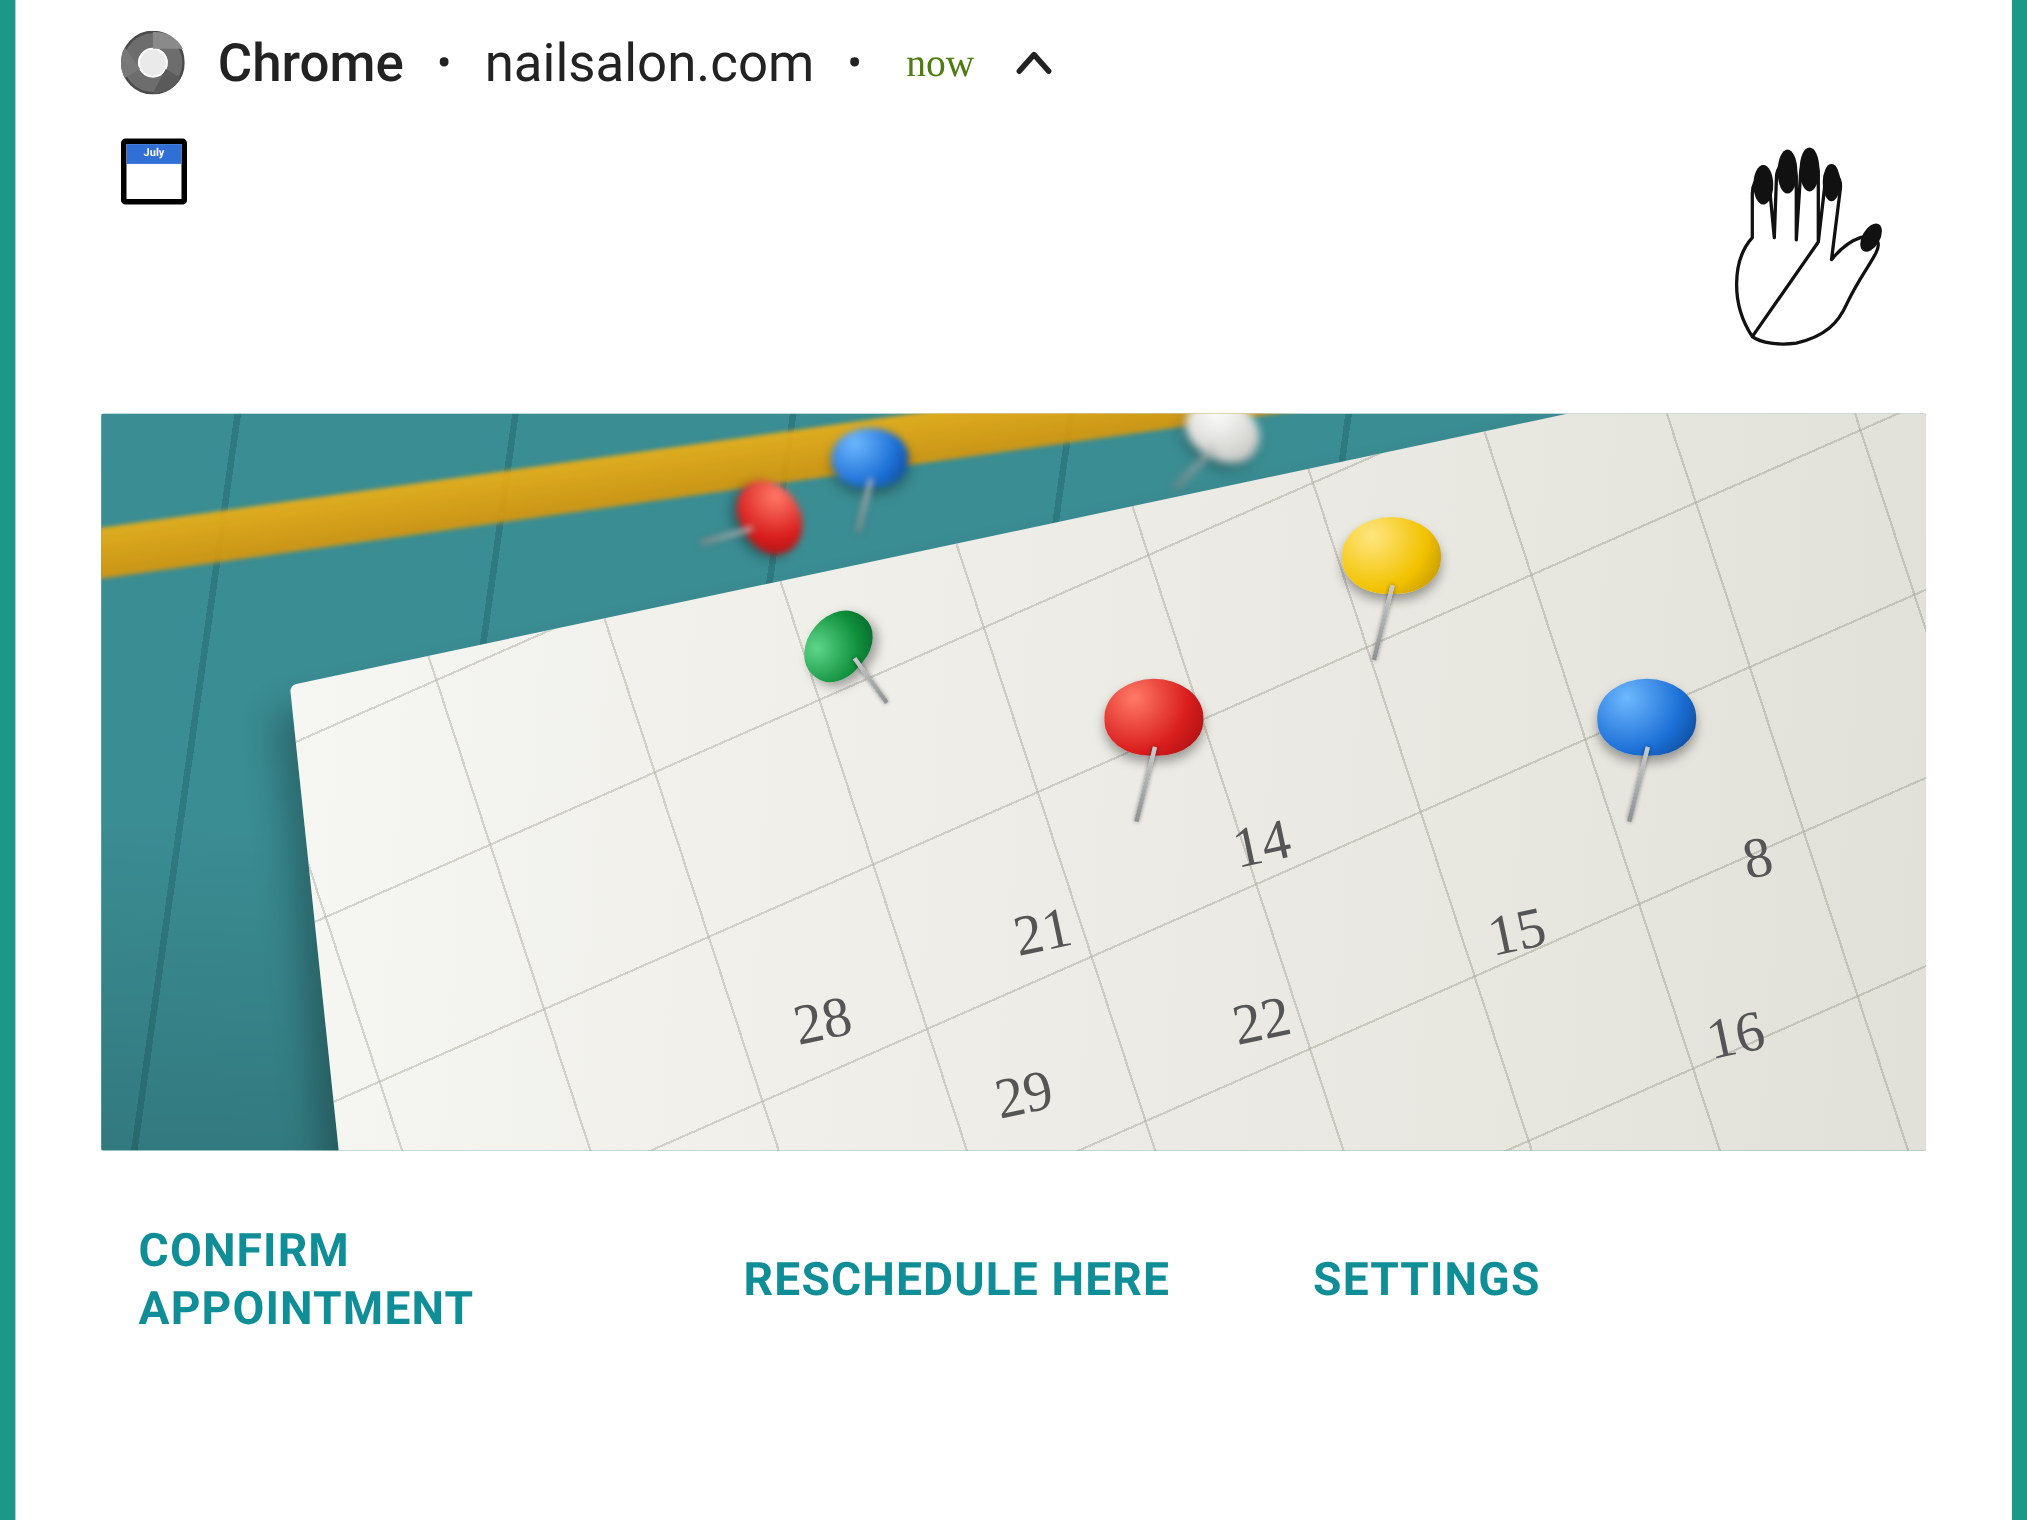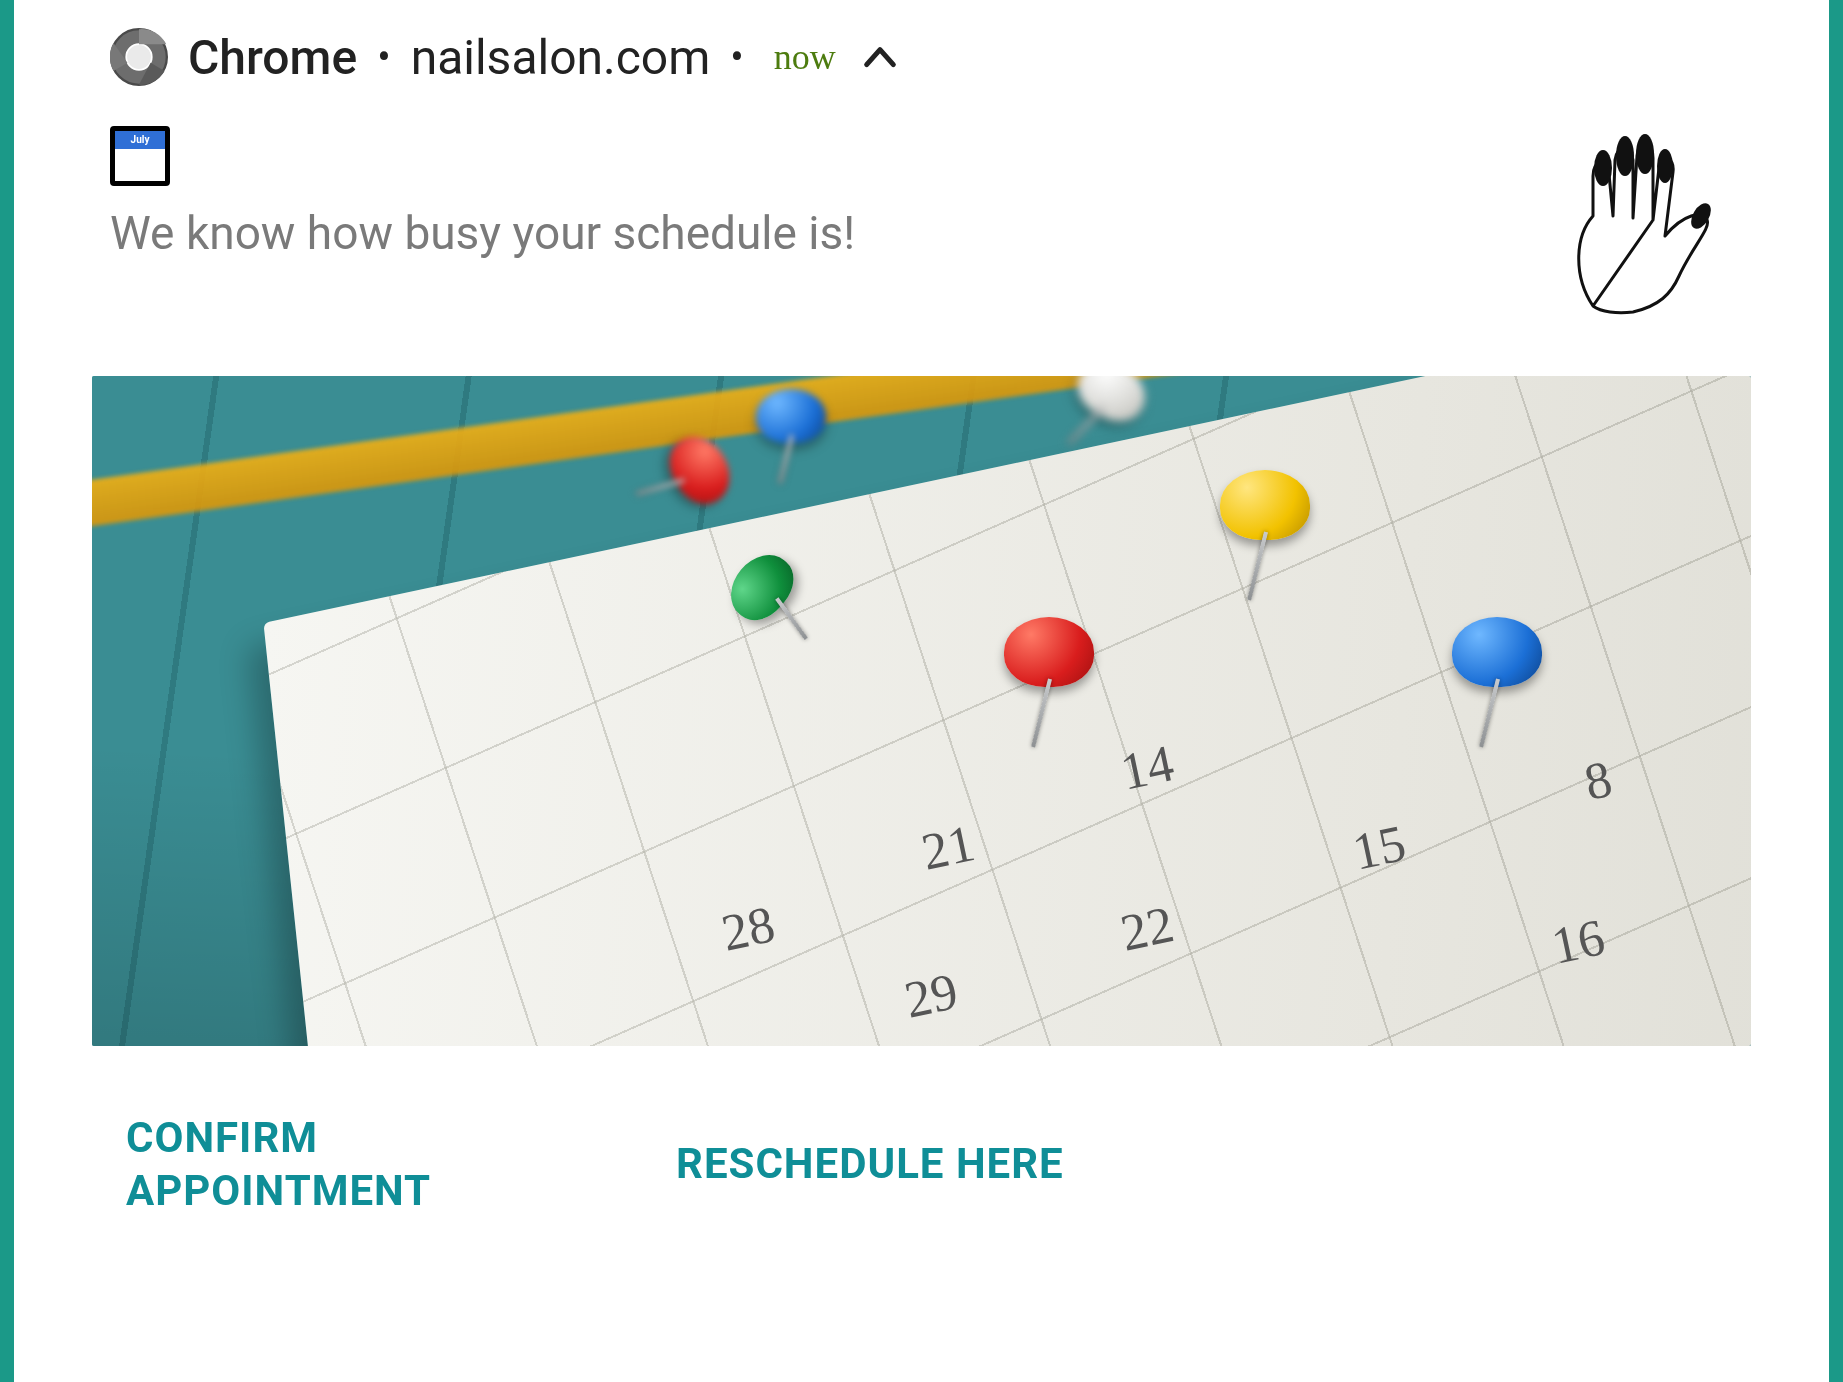--- a/index.html
+++ b/index.html
@@ -14,21 +14,21 @@
     .frame {
       position: absolute;
       inset: 0;
       border-left: 14px solid #1b9988;
       border-right: 14px solid #1b9988;
       padding: 28px 0 0 0;
     }
     .header-row {
       display: flex;
       align-items: center;
-      gap: 20px;
+      gap: 30px;
       padding: 0 48px 0 96px;
       font-size: 44px;
       color: #222;
     }
     .chrome-icon {
       width: 58px; height: 58px;
     }
     .chrome-label { font-weight: 500; font-size: 48px;}
     .dot { font-size: 40px; color:#222;}
     .site { font-weight: 400; font-size: 48px;}
@@ -215,21 +215,20 @@
   </div>
 
   <div class="content-row">
     <div class="title-block">
       <div class="title">
         <span class="cal-emoji-icon">
           <span class="cal-emoji-top">July</span>
           <span class="cal-emoji-day">17</span>
         </span>
       </div>
-      <div class="subtitle">We know how busy your schedule is!</div>
     </div>
     <div class="hand-icon">
       <svg viewBox="0 0 200 200">
         <g fill="#fff" stroke="#111" stroke-width="3" stroke-linejoin="round" stroke-linecap="round">
           <path d="M60 190 C40 160 42 120 60 100 L60 60 C60 44 72 42 76 58 L80 100 M80 100 L82 44 C84 28 98 28 100 44 L100 102 M100 102 L104 40 C106 24 120 26 120 42 L120 104 M120 104 L126 52 C128 38 142 40 140 56 L132 120 C150 98 170 94 174 104 C178 112 160 130 146 160 C138 178 126 190 100 196 C84 198 68 196 60 190 Z"></path>
         </g>
         <g fill="#111">
           <ellipse cx="70" cy="52" rx="9" ry="18"></ellipse>
           <ellipse cx="92" cy="40" rx="9" ry="20"></ellipse>
           <ellipse cx="112" cy="38" rx="9" ry="20"></ellipse>
@@ -281,15 +280,16 @@
     </div>
     <div class="pin sm-pin" style="left:58%; top:-2%; filter:blur(4px); transform:rotate(30deg);">
       <div class="head" style="background:radial-gradient(circle at 30% 25%,#ffffff,#d8d8d4 60%,#b4b4ae);"></div>
         <div class="shaft"></div>
     </div>
   </div>
 
   <div class="actions">
     <div class="action confirm">CONFIRM APPOINTMENT</div>
     <div class="action">RESCHEDULE HERE</div>
+    <div class="action">SETTINGS</div>
   </div>
 
 </div>
 
 </body></html>

